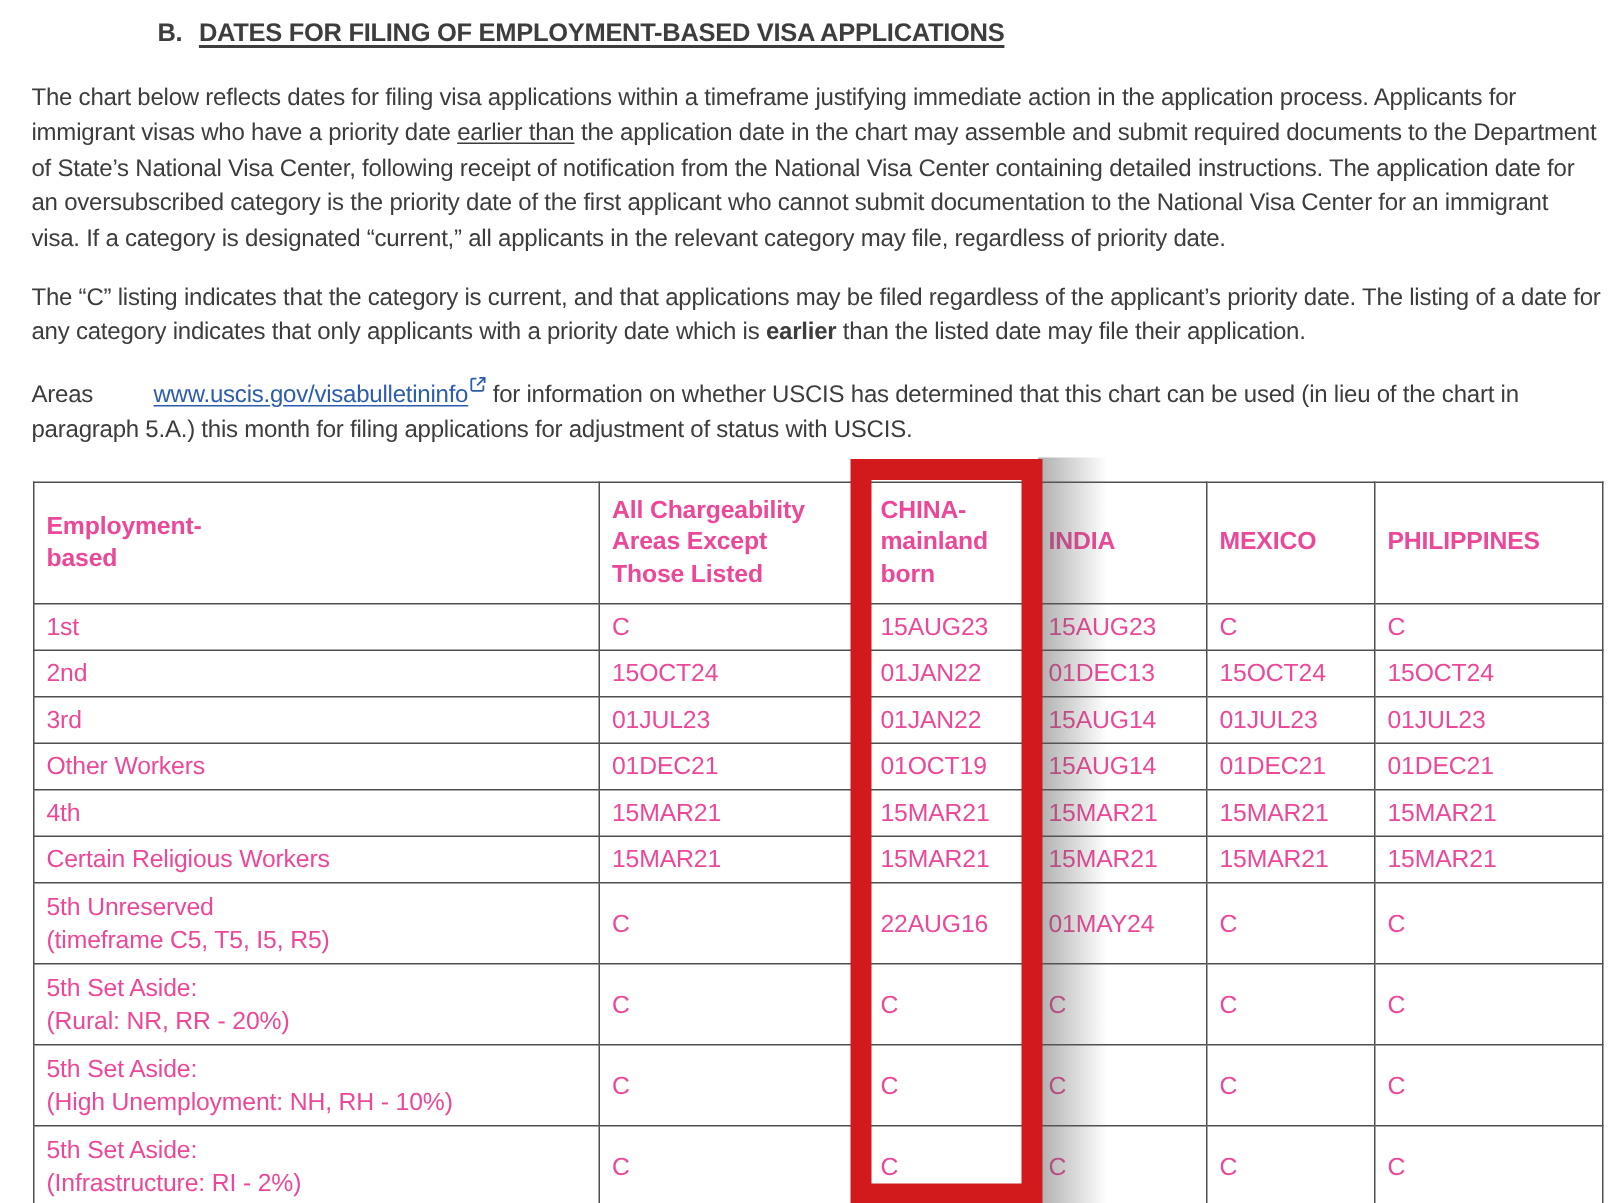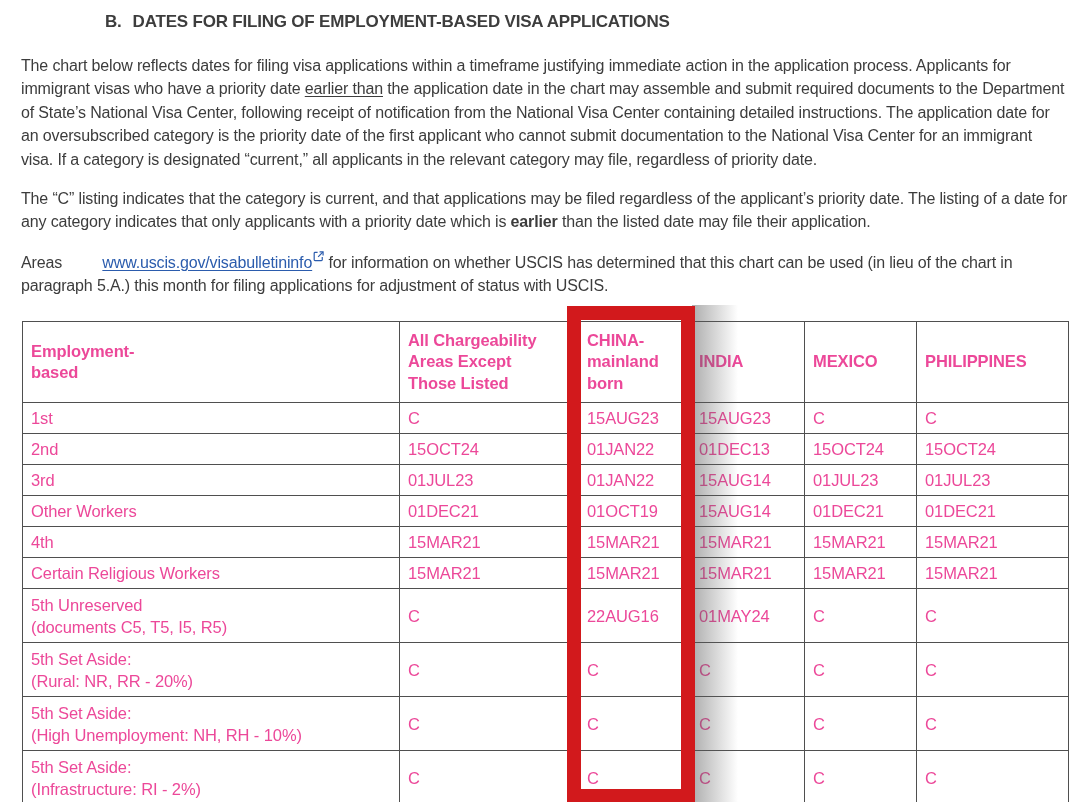--- a/index.html
+++ b/index.html
@@ -12,20 +12,21 @@
     color: #2e2e2e;
     -webkit-font-smoothing: antialiased;
   }
   .title {
     position: absolute; left: 105px; top: 12px;
     font-size: 17px; font-weight: bold; color: #3d3d3d;
     letter-spacing: -0.2px; white-space: nowrap;
   }
   .title .title-prefix { margin-right: 11px; }
   .title .title-text {
+    text-decoration: underline;
     text-underline-offset: 3px;
     text-decoration-thickness: 2px;
     margin-top: 40px;
   }
   .para {
     position: absolute; left: 21px; width: 1047px;
     font-size: 16px; line-height: 23.4px;
     color: #3c3c3c; letter-spacing: -0.15px;
   }
   #p1 { top: 54px; }
@@ -165,21 +166,21 @@
   <tr class="r-s">
     <td>Certain Religious Workers</td>
     <td>15MAR21</td>
     <td>15MAR21</td>
     <td>15MAR21</td>
     <td>15MAR21</td>
     <td>15MAR21</td>
   </tr>
   <tr class="r-t">
     <td class="preline">5th Unreserved
-(documents C5, T5, I5, R5)</td>
+(timeframe C5, T5, I5, R5)</td>
     <td>C</td>
     <td>22AUG16</td>
     <td>01MAY24</td>
     <td>C</td>
     <td>C</td>
   </tr>
   <tr class="r-t">
     <td class="preline">5th Set Aside:
 (Rural: NR, RR - 20%)</td>
     <td>C</td>

